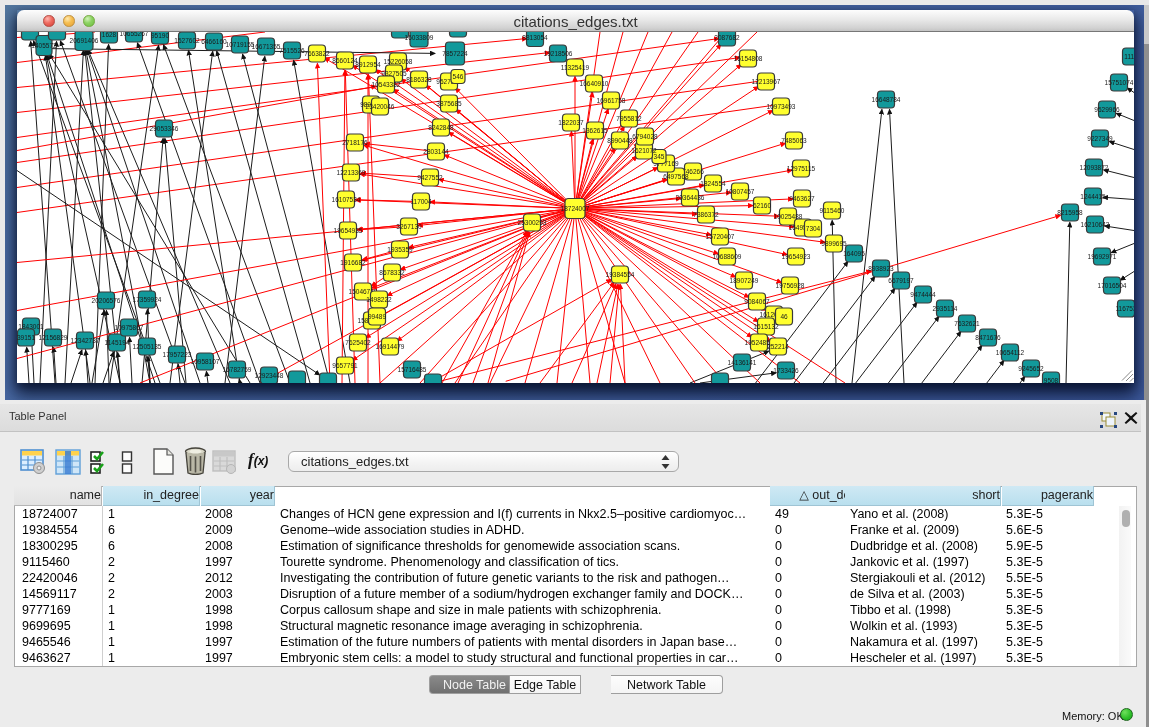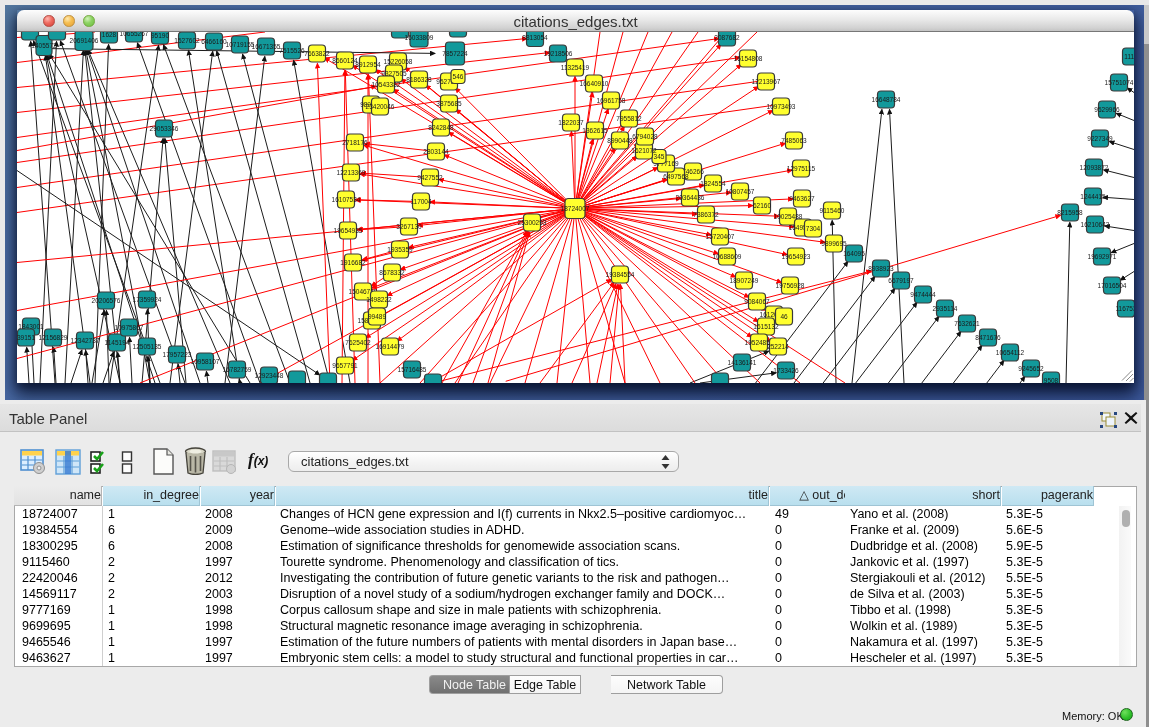--- a/index.html
+++ b/index.html
@@ -7,21 +7,21 @@
 #blue{position:absolute;left:5px;top:5px;width:1141px;height:395px;background:linear-gradient(135deg,#53779f 0%,#4a6ba4 18%,#43619e 55%,#3c589a 100%)}
 #win{position:absolute;left:12px;top:5px;width:1117px;height:372.5px;box-shadow:0 10px 16px 2px rgba(4,12,38,.8),0 3px 8px rgba(4,12,38,.5)}
 #tbar{position:absolute;left:0;top:0;width:1117px;height:21.5px;border-radius:7px 7px 0 0;background:linear-gradient(#fdfdfd,#e9e9e9 45%,#d2d2d2 85%,#c4c4c4);border-bottom:1px solid #777}
 #tbar .ttl{position:absolute;left:0;right:0;top:3px;text-align:center;font-size:15px;color:#333}
 .tl{position:absolute;top:5px;width:11.5px;height:11.5px;border-radius:50%}
 #view{position:absolute;left:0;top:21.5px;width:1117px;height:351px;background:#fff;overflow:hidden}
 #rstrip1{position:absolute;left:1144px;top:5px;width:5px;height:39px;background:#c9c9c9}
 #rstrip2{position:absolute;left:1144px;top:44px;width:5px;height:683px;background:#8f8f8f}
 #panel{position:absolute;left:0;top:400px;width:1146px;height:327px;background:#ececec}
 #phead{position:absolute;left:0;top:4px;width:1141px;height:28px;background:linear-gradient(#e6e6e6,#dcdcdc);border-bottom:1px solid #c2c2c2}
-#phead .t{position:absolute;left:9px;top:6px;font-size:15px;color:#333}
+#phead .t{position:absolute;left:9px;top:6px;font-size:11px;color:#333}
 #drop{position:absolute;left:288px;top:50.5px;width:391px;height:21px;background:linear-gradient(#fff,#f3f3f3 60%,#ededed);border:1.5px solid #a8a8a8;border-radius:6px;font-size:13px;color:#222;line-height:19px;padding-left:12px}
 #tablewrap{position:absolute;left:14px;top:85.5px;width:1123px;height:181.5px;background:#fff;border:1px solid #a8a8a8}
 .hcell{position:absolute;top:0;height:19.5px;background:linear-gradient(#cfe9f4,#b9dfee);border-right:1px solid #9fc4d4;border-bottom:1px solid #9fc4d4;font-size:12.5px;color:#222;text-align:right;line-height:19px}
 .trow{position:absolute;left:14px;width:1123px;height:16.1px;font-size:12.5px;color:#000}
 .trow span{position:absolute;top:1px;white-space:nowrap}
 #tabs{position:absolute;left:429px;top:674.5px;width:294px;height:19.5px}
 .seg{position:absolute;top:0;height:19.5px;font-size:12.5px;line-height:19px;text-align:center;border:1px solid #9e9e9e}
 #mem{position:absolute;left:1062px;top:710px;font-size:11px;color:#111}
 #gdot{position:absolute;left:1120px;top:708px;width:13px;height:13px;border-radius:50%;background:radial-gradient(circle at 35% 30%,#6fe05c,#2cbd27 60%,#1ea51e);border:1px solid #1d661d}
 </style></head>
@@ -566,21 +566,20 @@
    <svg class="abs" style="right:8px;top:3px" width="9" height="14" viewBox="0 0 9 14">
     <path d="M4.5 0 L8.5 5 L0.5 5 z" fill="#333"></path>
         <path d="M4.5 14 L8.5 9 L0.5 9 z" fill="#333"></path>
    </svg>
  </div>
  <div id="tablewrap"></div>
 
  <div class="hcell" style="left:14px;top:86px;width:88px;background:linear-gradient(#ececec,#e2e2e2);border-right:1px solid #b5b5b5;border-bottom:1px solid #b5b5b5;position:absolute">name</div>
  <div class="hcell" style="left:103px;top:86px;width:97px;position:absolute">in_degree</div>
  <div class="hcell" style="left:201px;top:86px;width:74px;position:absolute">year</div>
- <div class="hcell" style="left:276px;top:86px;width:493px;position:absolute">title</div>
  <div class="hcell" style="left:770px;top:86px;width:94px;position:absolute">△ out_de…</div>
  <div class="hcell" style="left:845px;top:86px;width:156px;position:absolute">short</div>
  <div class="hcell" style="left:1002px;top:86px;width:92px;position:absolute">pagerank</div>
 </div>
 <div class="trow" style="top:505.5px">
 <span style="left:8px">18724007</span>
     <span style="left:94px">1</span>
     <span style="left:191px">2008</span>
 <span style="left:266px">Changes of HCN gene expression and I(f) currents in Nkx2.5–positive cardiomyoc…</span>
     <span style="left:761px">49</span>
@@ -620,41 +619,41 @@
     <span style="left:191px">2012</span>
 <span style="left:266px">Investigating the contribution of future genetic variants to the risk and pathogen…</span>
     <span style="left:761px">0</span>
     <span style="left:836px">Stergiakouli et al. (2012)</span>
 <span style="left:992px">5.5E-5</span>
   </div>
 <div class="trow" style="top:586.0px">
 <span style="left:8px">14569117</span>
     <span style="left:94px">2</span>
     <span style="left:191px">2003</span>
-<span style="left:266px">Disruption of a novel study of a sodium/hydrogen exchanger family and DOCK…</span>
+<span style="left:266px">Disruption of a future member of a sodium/hydrogen exchanger family and DOCK…</span>
     <span style="left:761px">0</span>
     <span style="left:836px">de Silva et al. (2003)</span>
 <span style="left:992px">5.3E-5</span>
   </div>
 <div class="trow" style="top:602.1px">
 <span style="left:8px">9777169</span>
     <span style="left:94px">1</span>
     <span style="left:191px">1998</span>
 <span style="left:266px">Corpus callosum shape and size in male patients with schizophrenia.</span>
     <span style="left:761px">0</span>
     <span style="left:836px">Tibbo et al. (1998)</span>
 <span style="left:992px">5.3E-5</span>
   </div>
 <div class="trow" style="top:618.2px">
 <span style="left:8px">9699695</span>
     <span style="left:94px">1</span>
     <span style="left:191px">1998</span>
 <span style="left:266px">Structural magnetic resonance image averaging in schizophrenia.</span>
     <span style="left:761px">0</span>
-    <span style="left:836px">Wolkin et al. (1989)</span>
+    <span style="left:836px">Wolkin et al. (1993)</span>
 <span style="left:992px">5.3E-5</span>
   </div>
 <div class="trow" style="top:634.3px">
 <span style="left:8px">9465546</span>
     <span style="left:94px">1</span>
     <span style="left:191px">1997</span>
 <span style="left:266px">Estimation of the future numbers of patients with mental disorders in Japan base…</span>
     <span style="left:761px">0</span>
     <span style="left:836px">Nakamura et al. (1997)</span>
 <span style="left:992px">5.3E-5</span>

